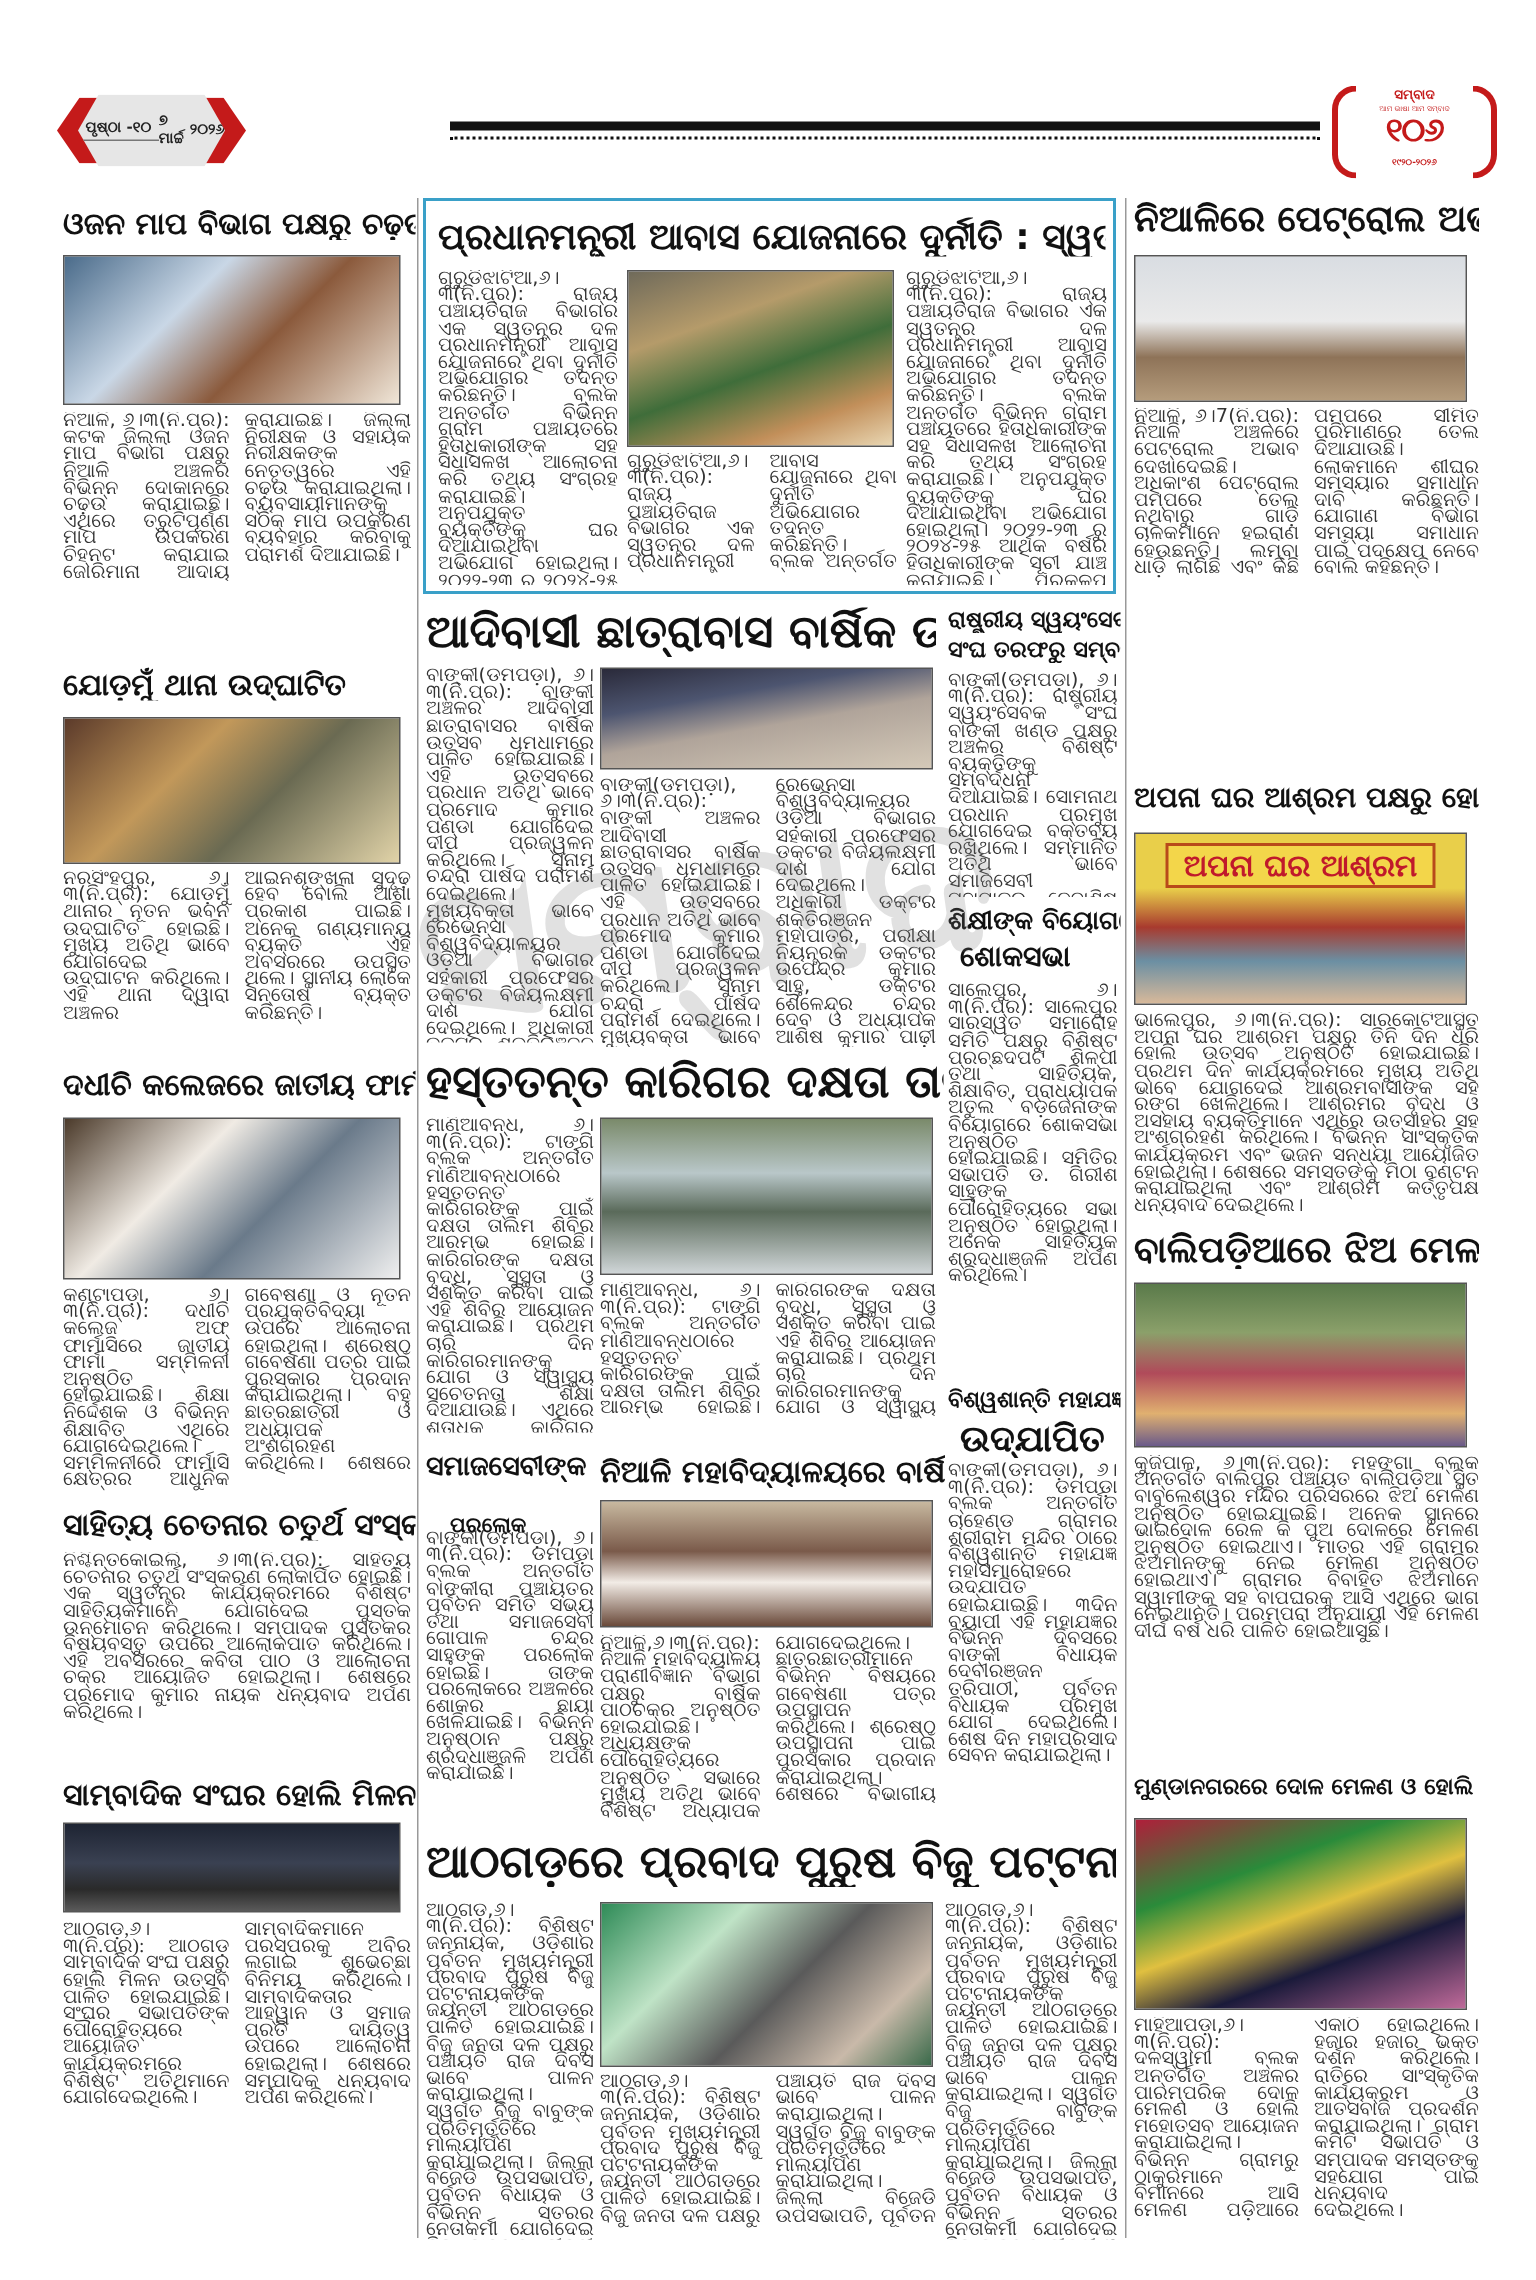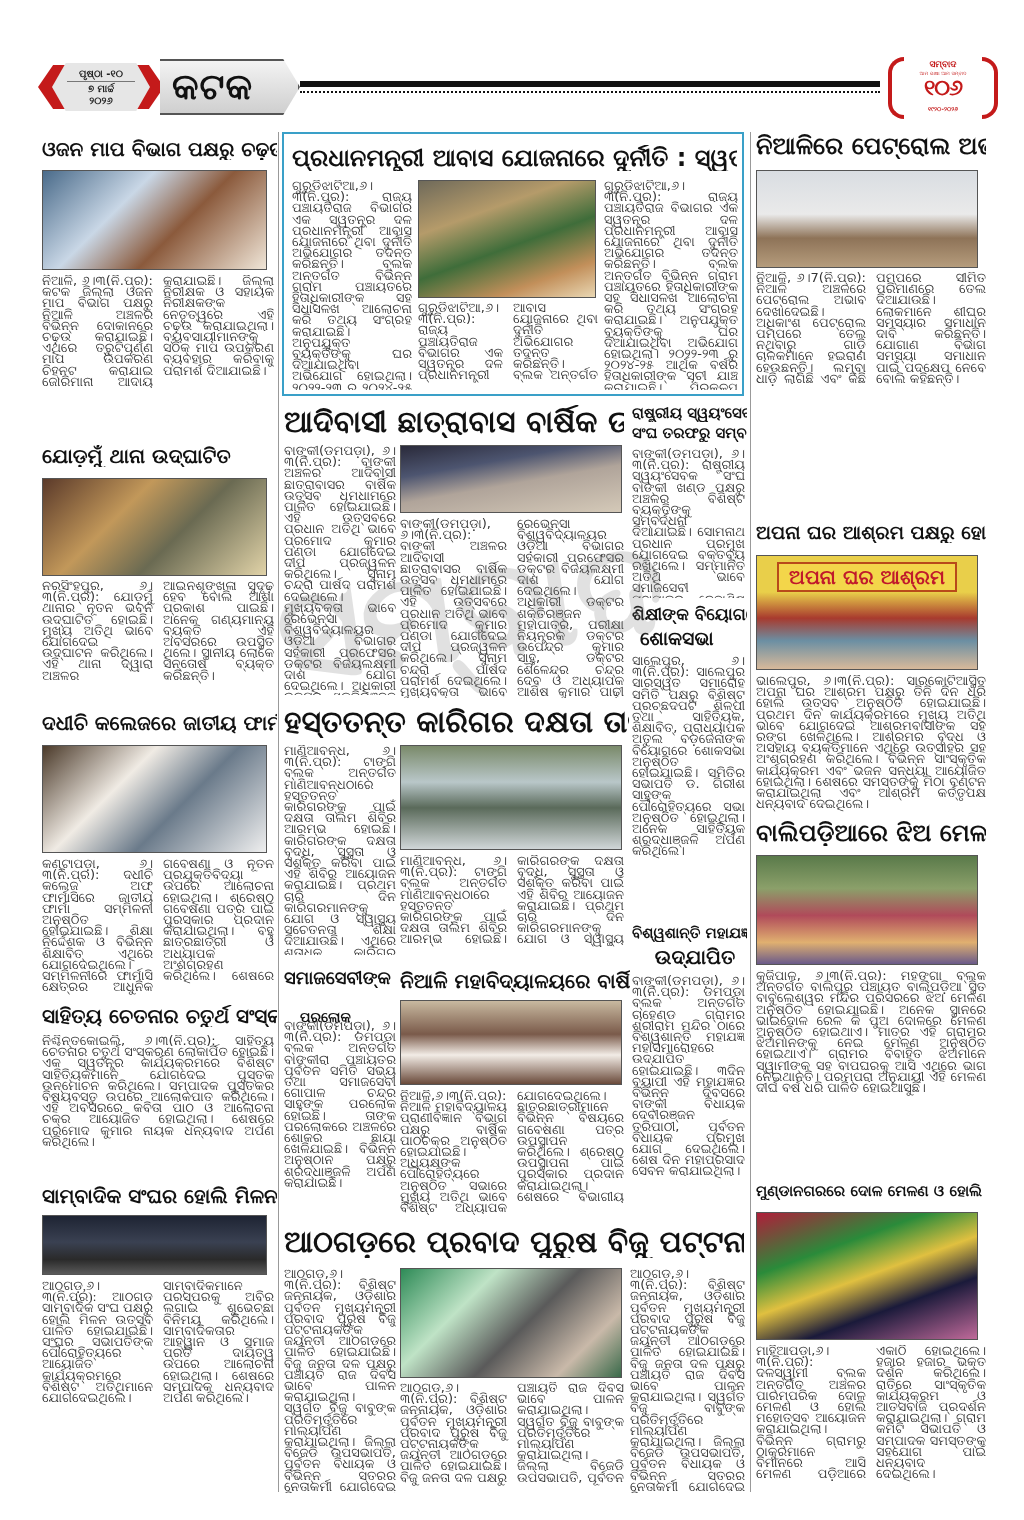--- a/index.html
+++ b/index.html
@@ -12,21 +12,21 @@
   .masthead { left: 0; top: 55px; width: 1024px; height: 70px; }
   .badge-red {
     position: absolute; left: 38px; top: 10px; width: 126px; height: 44px;
     background: #c41a1a;
     clip-path: polygon(12% 0, 88% 0, 100% 50%, 88% 100%, 12% 100%, 0 50%);
   }
   .badge-inner {
     position: absolute; left: 52px; top: 8px; width: 98px; height: 48px;
     background: #e6e6e6;
     clip-path: polygon(14% 0, 86% 0, 100% 50%, 86% 100%, 14% 100%, 0 50%);
-    display: flex; flex-direction: column; align-items: center; justify-content: center;
+    display: flex; flex-direction: row; align-items: center; justify-content: center;
     font-size: 10px; line-height: 12px; font-weight: bold; color: #222;
   }
   .badge-inner .line1 { border-bottom: 1px solid #777; width: 70%; text-align: center; padding-bottom: 1px; margin-bottom: 1px; }
   .city-tab {
     position: absolute; left: 160px; top: 4px; width: 140px; height: 56px;
     background: linear-gradient(#f3f3f3, #cfcfcf);
     border: 2px solid #555; border-left: none;
     clip-path: polygon(0 0, 88% 0, 100% 50%, 88% 100%, 0 100%);
     display: flex; align-items: center; padding-left: 12px;
     font-size: 36px; font-weight: bold; color: #111; letter-spacing: 1px;
@@ -91,21 +91,20 @@
 </head>
 <body>
 
 <div class="abs masthead">
   <div class="badge-red"></div>
   <div class="badge-inner">
     <span class="line1">ପୃଷ୍ଠା -୧୦</span>
     <span>୭ ମାର୍ଚ୍ଚ</span>
     <span>୨୦୨୬</span>
   </div>
-  <div class="city-tab">କଟକ</div>
   <div class="rule-thick"></div>
   <div class="rule-dots"></div>
   <div class="anniv">
     <div class="br l"></div>
     <div class="br r"></div>
     <div class="brand">ସମ୍ବାଦ</div>
     <div class="tag">ଆମ ଭାଷା ଆମ ସମ୍ବାଦ</div>
     <div class="num">୧୦୬</div>
     <div class="years">୧୯୨୦-୨୦୨୬</div>
   </div>
@@ -151,21 +150,21 @@
 <div class="abs hl" style="left:632px;top:605px;width:115px;font-size:17px;">ଶିକ୍ଷୀଙ୍କ ବିୟୋଗରେ</div>
 <div class="abs hl" style="left:640px;top:628px;width:110px;font-size:19px;">ଶୋକସଭା</div>
 <div class="abs txt" style="left:632px;top:655px;width:113px;height:268px;">ସାଲେପୁର, ୬।୩(ନି.ପ୍ର): ସାଲେପୁର ସାରସ୍ୱତ ସମାରୋହ ସମିତି ପକ୍ଷରୁ ବିଶିଷ୍ଟ ପ୍ରଚ୍ଛଦପଟ ଶିଳ୍ପୀ ତଥା ସାହିତ୍ୟିକ, ଶିକ୍ଷାବିତ୍, ପ୍ରାଧ୍ୟାପକ ଅତୁଲ ବଡ଼ଜେନାଙ୍କ ବିୟୋଗରେ ଶୋକସଭା ଅନୁଷ୍ଠିତ ହୋଇଯାଇଛି। ସମିତିର ସଭାପତି ଡ. ଗିରୀଶ ସାହୁଙ୍କ ପୌରୋହିତ୍ୟରେ ସଭା ଅନୁଷ୍ଠିତ ହୋଇଥିଲା। ଅନେକ ସାହିତ୍ୟିକ ଶ୍ରଦ୍ଧାଞ୍ଜଳି ଅର୍ପଣ କରିଥିଲେ।</div>
 
 <div class="abs hl hl-lg" style="left:284px;top:705px;width:345px;">ହସ୍ତତନ୍ତ କାରିଗର ଦକ୍ଷତା ତାଲିମ ଶିବିର</div>
 <div class="abs txt" style="left:284px;top:745px;width:112px;height:210px;">ମାଣିଆବନ୍ଧ, ୬।୩(ନି.ପ୍ର): ଟାଙ୍ଗି ବ୍ଲକ ଅନ୍ତର୍ଗତ ମାଣିଆବନ୍ଧଠାରେ ହସ୍ତତନ୍ତ କାରିଗରଙ୍କ ପାଇଁ ଦକ୍ଷତା ତାଲିମ ଶିବିର ଆରମ୍ଭ ହୋଇଛି। କାରିଗରଙ୍କ ଦକ୍ଷତା ବୃଦ୍ଧି, ସୁସ୍ଥତା ଓ ସଶକ୍ତ କରିବା ପାଇଁ ଏହି ଶିବିର ଆୟୋଜନ କରାଯାଇଛି। ପ୍ରଥମ ଚାରି ଦିନ କାରିଗରମାନଙ୍କୁ ଯୋଗ ଓ ସ୍ୱାସ୍ଥ୍ୟ ସଚେତନତା ଶିକ୍ଷା ଦିଆଯାଉଛି। ଏଥିରେ ଶତାଧିକ କାରିଗର ଅଂଶଗ୍ରହଣ କରିଛନ୍ତି। ଜିଲ୍ଲା ହସ୍ତତନ୍ତ ଅଧିକାରୀ ଉପସ୍ଥିତ ରହି କାରିଗରଙ୍କୁ ଉତ୍ସାହିତ କରିଥିଲେ। ଶେଷରେ କାରିଗରଙ୍କୁ ପ୍ରମାଣପତ୍ର ପ୍ରଦାନ କରାଯିବ।</div>
 <div class="abs photo ph-yoga" style="left:400px;top:745px;width:222px;height:105px;"></div>
 <div class="abs txt c2" style="left:400px;top:855px;width:224px;height:100px;">ମାଣିଆବନ୍ଧ, ୬।୩(ନି.ପ୍ର): ଟାଙ୍ଗି ବ୍ଲକ ଅନ୍ତର୍ଗତ ମାଣିଆବନ୍ଧଠାରେ ହସ୍ତତନ୍ତ କାରିଗରଙ୍କ ପାଇଁ ଦକ୍ଷତା ତାଲିମ ଶିବିର ଆରମ୍ଭ ହୋଇଛି। କାରିଗରଙ୍କ ଦକ୍ଷତା ବୃଦ୍ଧି, ସୁସ୍ଥତା ଓ ସଶକ୍ତ କରିବା ପାଇଁ ଏହି ଶିବିର ଆୟୋଜନ କରାଯାଇଛି। ପ୍ରଥମ ଚାରି ଦିନ କାରିଗରମାନଙ୍କୁ ଯୋଗ ଓ ସ୍ୱାସ୍ଥ୍ୟ ସଚେତନତା ଶିକ୍ଷା ଦିଆଯାଉଛି। ଏଥିରେ ଶତାଧିକ କାରିଗର ଅଂଶଗ୍ରହଣ କରିଛନ୍ତି। ଜିଲ୍ଲା ହସ୍ତତନ୍ତ ଅଧିକାରୀ ଉପସ୍ଥିତ ରହି କାରିଗରଙ୍କୁ ଉତ୍ସାହିତ କରିଥିଲେ। ଶେଷରେ କାରିଗରଙ୍କୁ ପ୍ରମାଣପତ୍ର ପ୍ରଦାନ କରାଯିବ।</div>
 
 <div class="abs hl" style="left:632px;top:925px;width:115px;font-size:15px;">ବିଶ୍ୱଶାନ୍ତି ମହାଯଜ୍ଞ</div>
-<div class="abs hl" style="left:640px;top:946px;width:110px;font-size:20px;text-align:center;">ଉଦ୍‌ଯାପିତ</div>
+<div class="abs hl" style="left:640px;top:946px;width:110px;font-size:24px;">ଉଦ୍‌ଯାପିତ</div>
 <div class="abs txt" style="left:632px;top:975px;width:113px;height:240px;">ବାଙ୍କୀ(ଡମପଡ଼ା), ୬।୩(ନି.ପ୍ର): ଡମପଡ଼ା ବ୍ଲକ ଅନ୍ତର୍ଗତ ଚାହେଣ୍ଡ ଗ୍ରାମର ଶ୍ରୀରାମ ମନ୍ଦିର ଠାରେ ବିଶ୍ୱଶାନ୍ତି ମହାଯଜ୍ଞ ମହାସମାରୋହରେ ଉଦ୍‌ଯାପିତ ହୋଇଯାଇଛି। ୩ଦିନ ବ୍ୟାପୀ ଏହି ମହାଯଜ୍ଞର ବିଭିନ୍ନ ଦିବସରେ ବାଙ୍କୀ ବିଧାୟକ ଦେବୀରଞ୍ଜନ ତ୍ରିପାଠୀ, ପୂର୍ବତନ ବିଧାୟକ ପ୍ରମୁଖ ଯୋଗ ଦେଇଥିଲେ। ଶେଷ ଦିନ ମହାପ୍ରସାଦ ସେବନ କରାଯାଇଥିଲା।</div>
 
 <div class="abs hl" style="left:284px;top:968px;width:115px;font-size:18px;">ସମାଜସେବୀଙ୍କ</div>
 <div class="abs hl" style="left:300px;top:992px;width:100px;font-size:14px;margin-top:18px;">ପରଲୋକ</div>
 <div class="abs txt" style="left:284px;top:1020px;width:112px;height:195px;">ବାଙ୍କୀ(ଡମପଡ଼ା), ୬।୩(ନି.ପ୍ର): ଡମପଡ଼ା ବ୍ଲକ ଅନ୍ତର୍ଗତ ବାଙ୍କୀରା ପଞ୍ଚାୟତର ପୂର୍ବତନ ସମିତି ସଭ୍ୟ ତଥା ସମାଜସେବୀ ଗୋପାଳ ଚନ୍ଦ୍ର ସାହୁଙ୍କ ପରଲୋକ ହୋଇଛି। ତାଙ୍କ ପରଲୋକରେ ଅଞ୍ଚଳରେ ଶୋକର ଛାୟା ଖେଳିଯାଇଛି। ବିଭିନ୍ନ ଅନୁଷ୍ଠାନ ପକ୍ଷରୁ ଶ୍ରଦ୍ଧାଞ୍ଜଳି ଅର୍ପଣ କରାଯାଇଛି।</div>
 
 <div class="abs hl hl-md" style="left:400px;top:970px;width:230px;font-size:20px;">ନିଆଳି ମହାବିଦ୍ୟାଳୟରେ ବାର୍ଷିକ ପାଠଚକ୍ର</div>
 <div class="abs photo ph-students" style="left:400px;top:1000px;width:222px;height:85px;"></div>
 <div class="abs txt c2" style="left:400px;top:1090px;width:224px;height:125px;">ନିଆଳି,୬।୩(ନି.ପ୍ର): ନିଆଳି ମହାବିଦ୍ୟାଳୟ ପ୍ରାଣୀବିଜ୍ଞାନ ବିଭାଗ ପକ୍ଷରୁ ବାର୍ଷିକ ପାଠଚକ୍ର ଅନୁଷ୍ଠିତ ହୋଇଯାଇଛି। ଅଧ୍ୟକ୍ଷଙ୍କ ପୌରୋହିତ୍ୟରେ ଅନୁଷ୍ଠିତ ସଭାରେ ମୁଖ୍ୟ ଅତିଥି ଭାବେ ବିଶିଷ୍ଟ ଅଧ୍ୟାପକ ଯୋଗଦେଇଥିଲେ। ଛାତ୍ରଛାତ୍ରୀମାନେ ବିଭିନ୍ନ ବିଷୟରେ ଗବେଷଣା ପତ୍ର ଉପସ୍ଥାପନ କରିଥିଲେ। ଶ୍ରେଷ୍ଠ ଉପସ୍ଥାପନା ପାଇଁ ପୁରସ୍କାର ପ୍ରଦାନ କରାଯାଇଥିଲା। ଶେଷରେ ବିଭାଗୀୟ ମୁଖ୍ୟ ଧନ୍ୟବାଦ ଅର୍ପଣ କରିଥିଲେ।</div>
 

